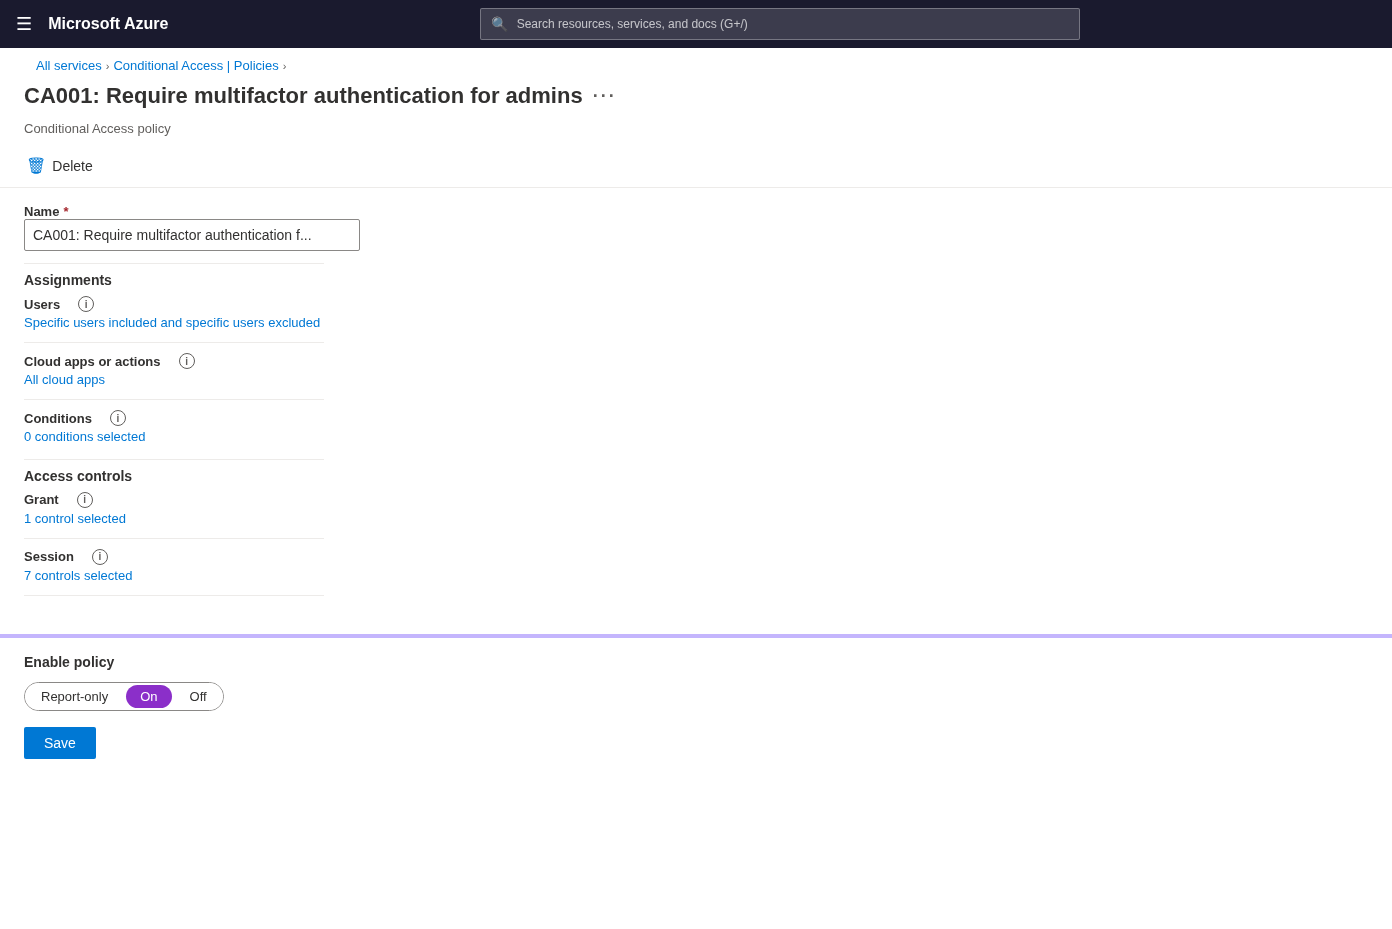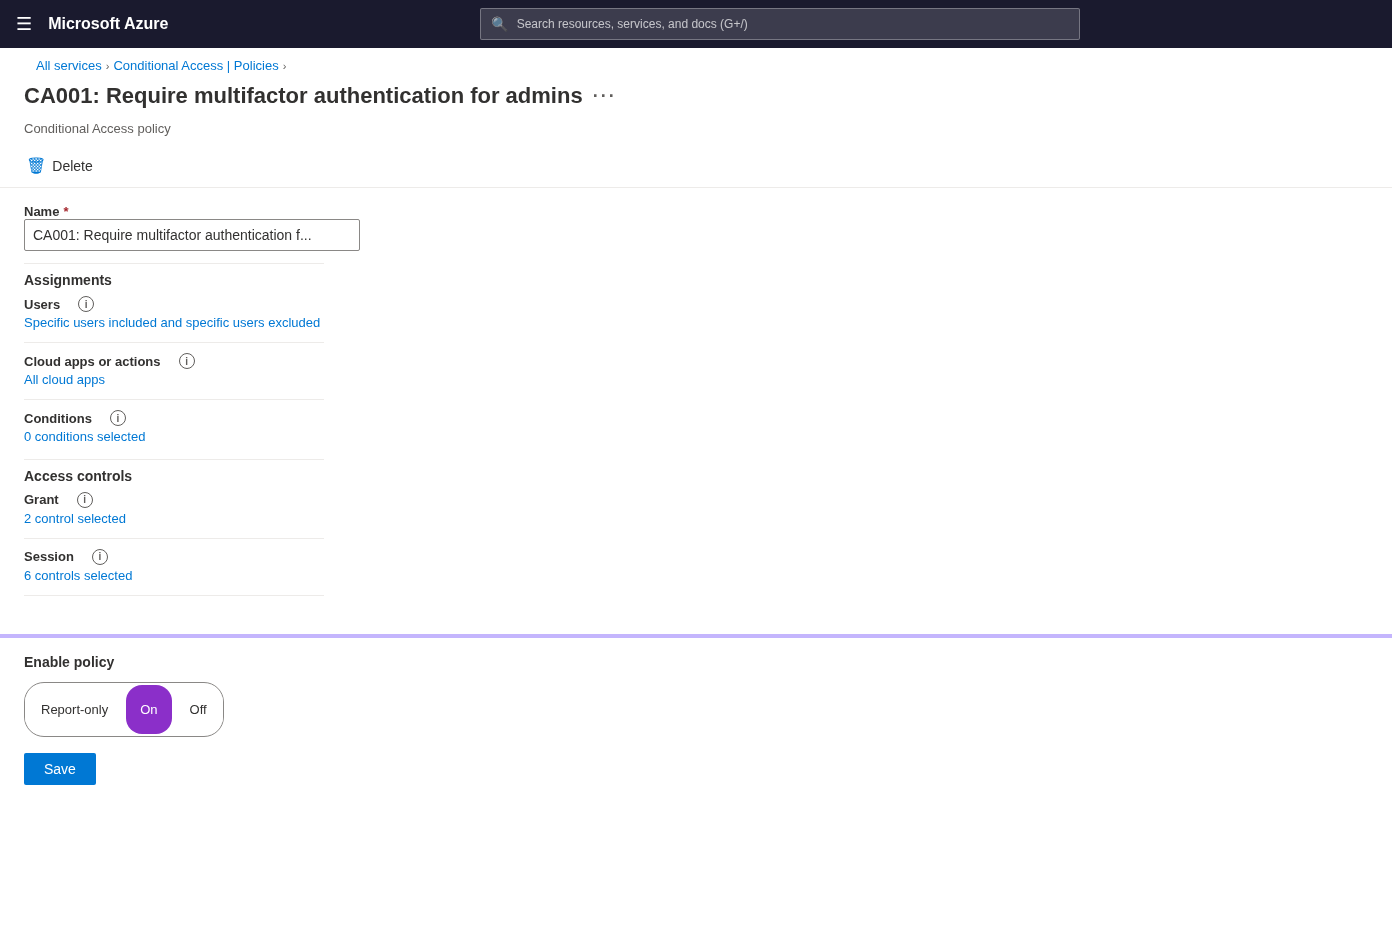--- a/index.html
+++ b/index.html
@@ -225,21 +225,21 @@
       background: #fff;
       border: none;
       outline: none;
     }
 
     .toggle-option.active {
       background: #8b2fc9;
       color: #fff;
       border-radius: 16px;
       margin: 2px;
-      padding: 17px 14px;
+      padding: 4px 14px;
     }
 
     
     .save-btn {
       background: #0078d4;
       color: #fff;
       border: none;
       border-radius: 2px;
       padding: 8px 20px;
       font-size: 14px;
@@ -331,31 +331,31 @@
   <hr class="section-divider">
 
   <div class="form-section">
     <div class="section-heading">Access controls</div>
 
     <div class="assignment-item">
       <div class="assignment-label">
         <span>Grant</span>
         <span class="info-icon" title="Information">i</span>
       </div>
-      <a href="#" class="assignment-value">2 control selected</a>
+      <a href="#" class="assignment-value">1 control selected</a>
     </div>
 
     <hr class="item-divider">
 
     <div class="assignment-item">
       <div class="assignment-label">
         <span>Session</span>
         <span class="info-icon" title="Information">i</span>
       </div>
-      <a href="#" class="assignment-value">6 controls selected</a>
+      <a href="#" class="assignment-value">7 controls selected</a>
     </div>
 
     <hr class="item-divider">
   </div>
 
 </div>
 
 <div class="enable-policy-section">
   <div class="enable-policy-label">Enable policy</div>
   <div class="toggle-group">

